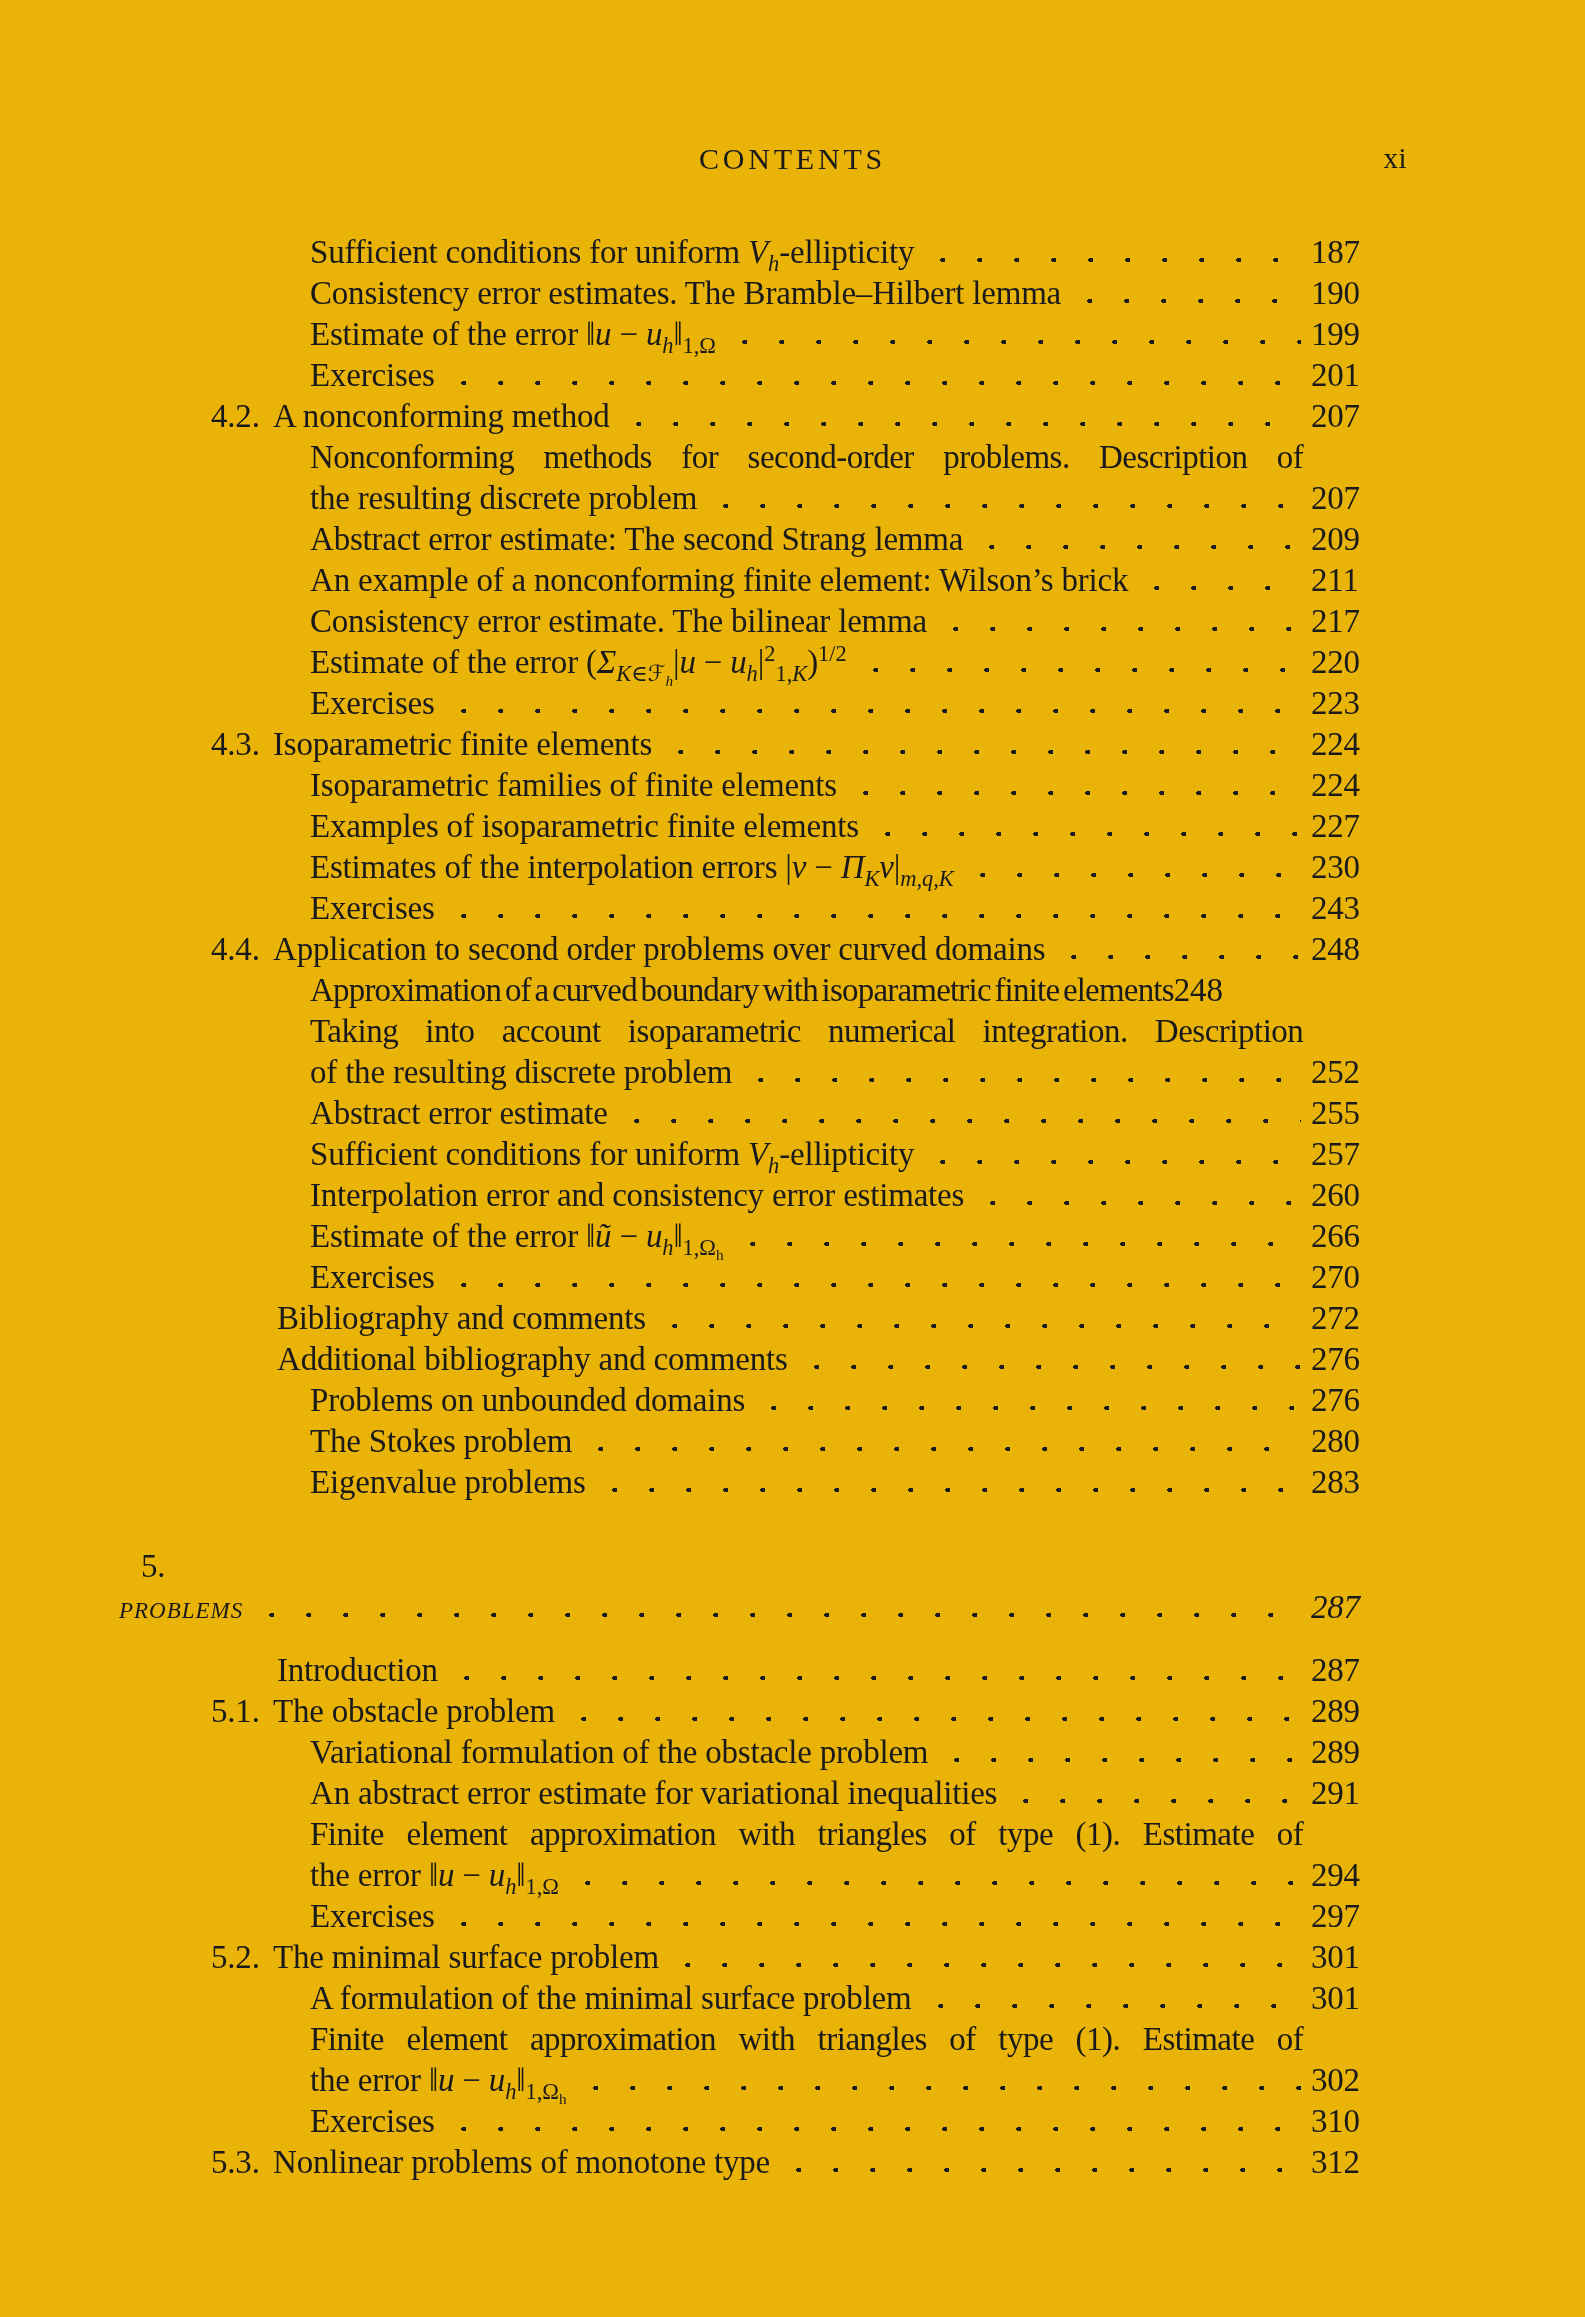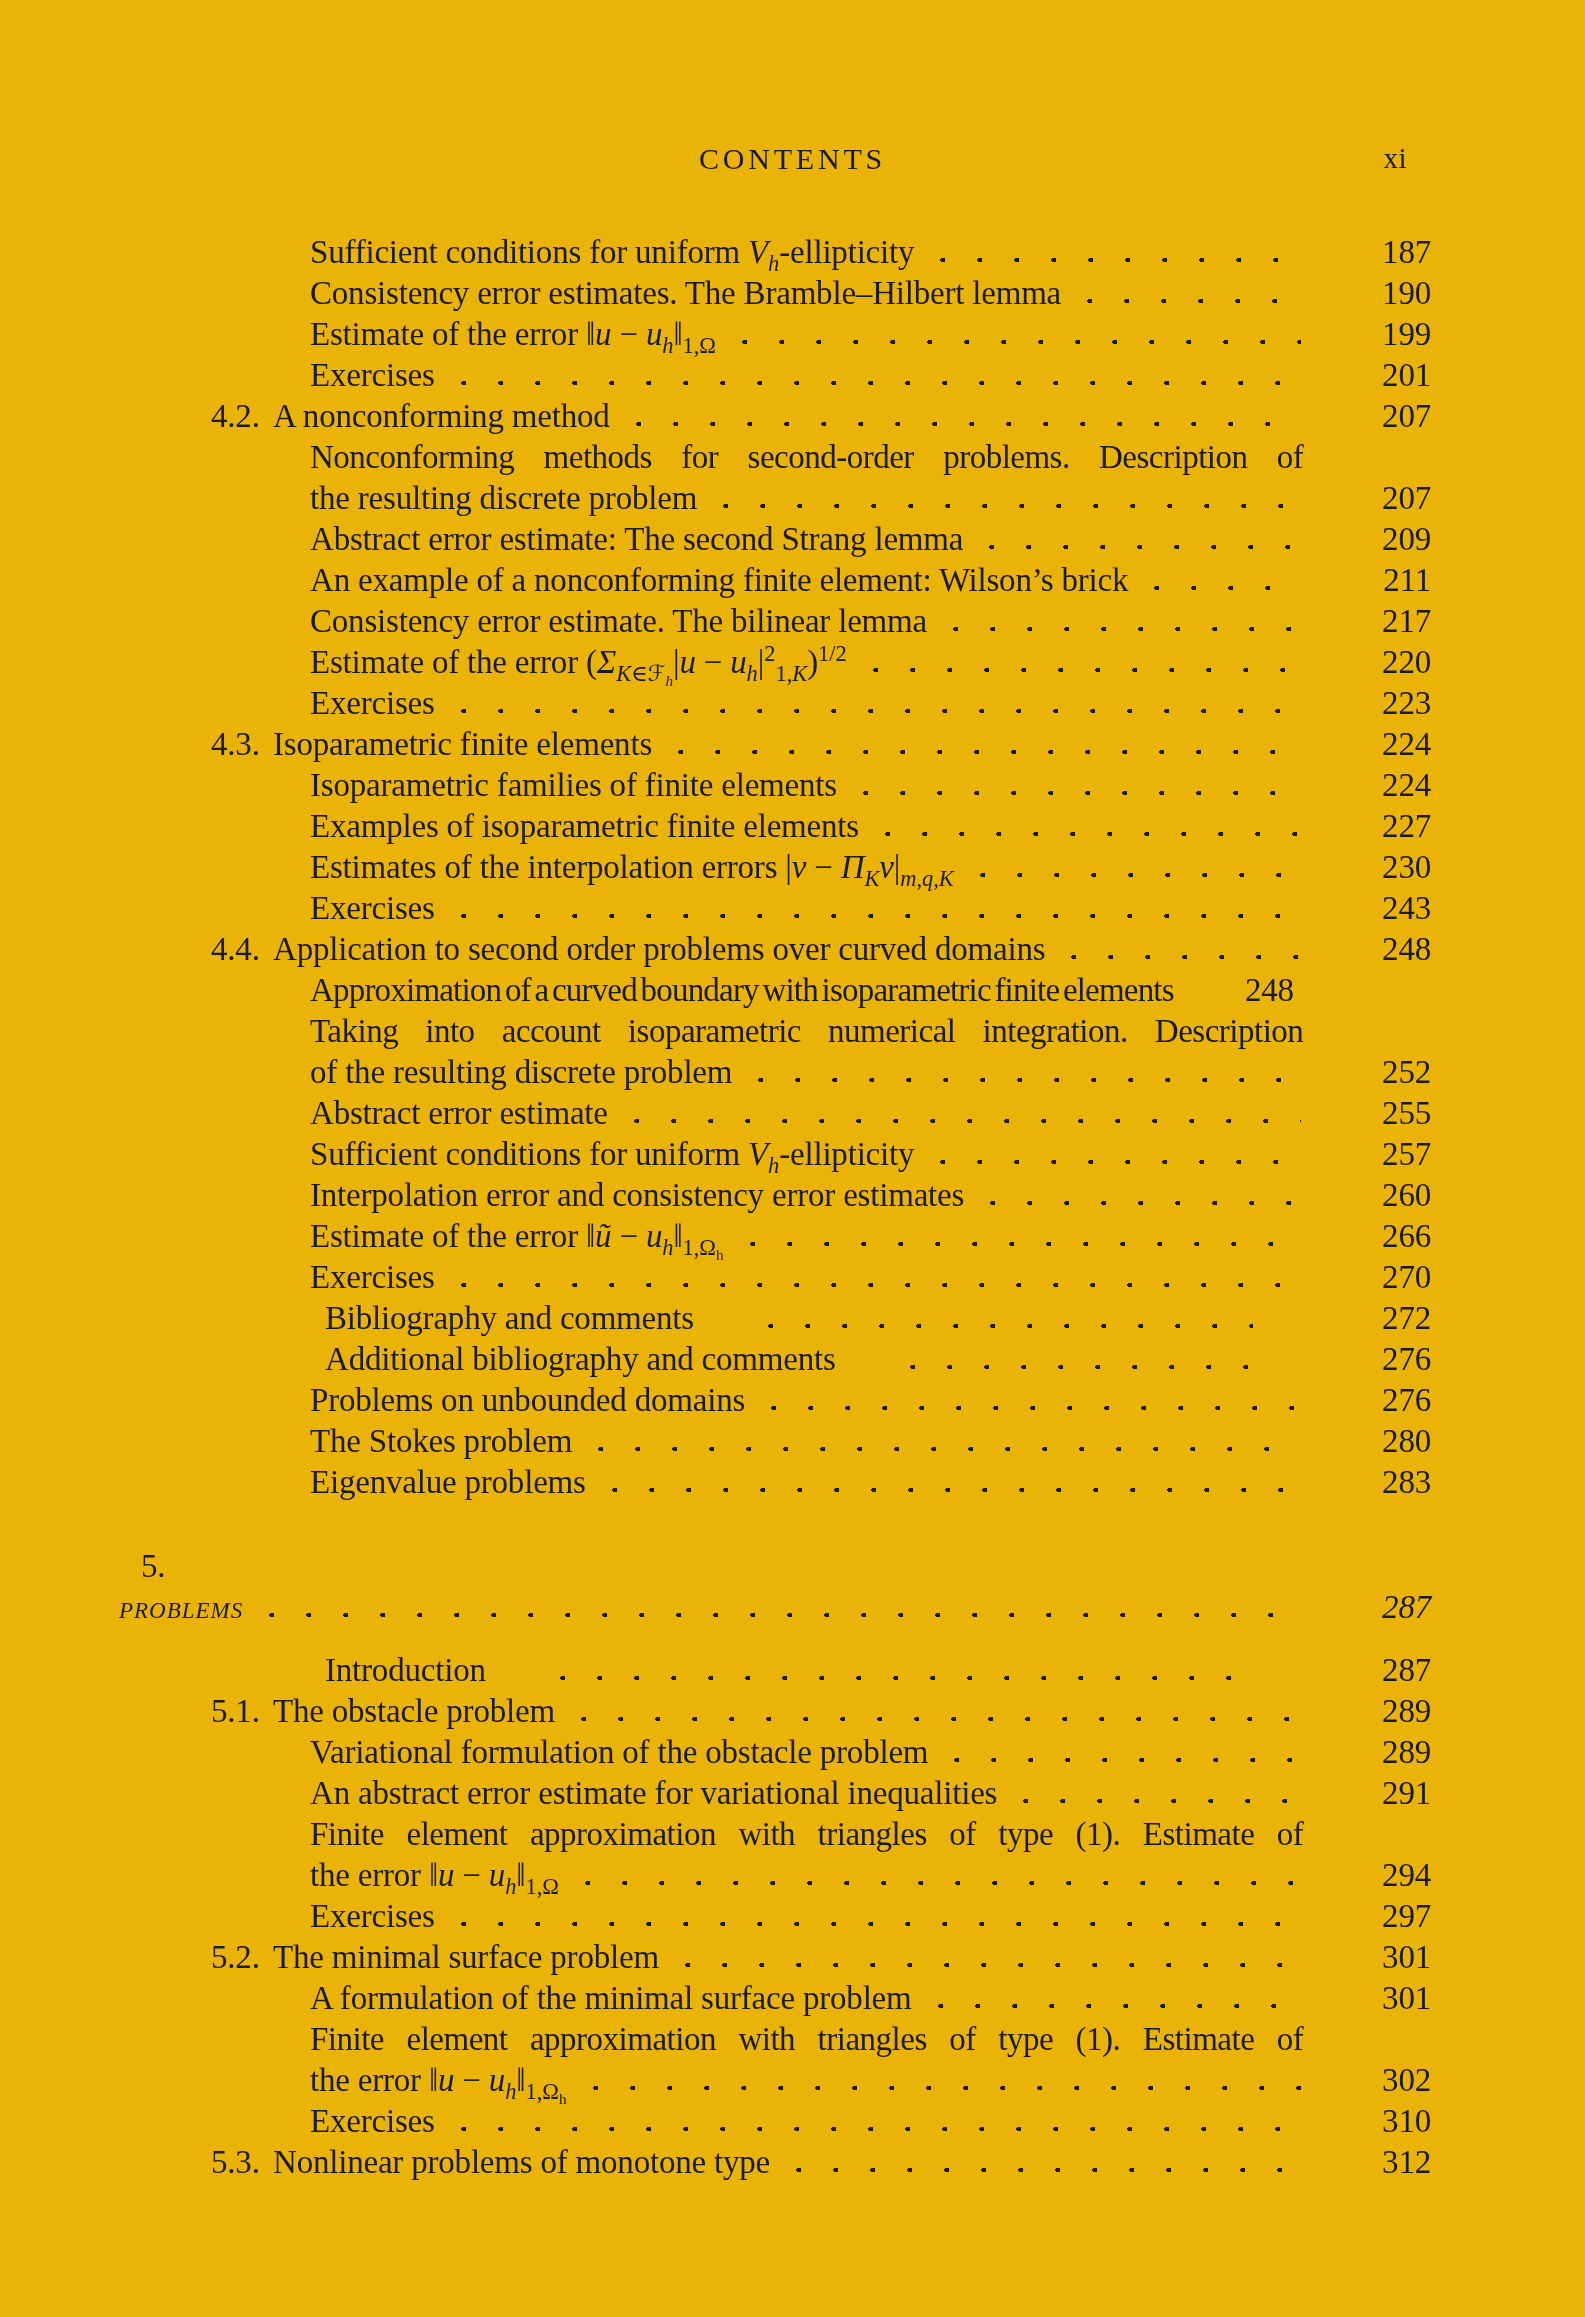--- a/index.html
+++ b/index.html
@@ -26,21 +26,21 @@
   .row {
     display:flex; align-items:baseline;
     height:41px; line-height:41px;
     padding-right:154px;
     white-space:nowrap;
   }
   .num  { flex:0 0 auto; }
   .txt  { flex:0 1 auto; }
   .txt i { font-style:italic; }
   sub,sup { line-height:0; font-size:0.68em; letter-spacing:0; }
-  .pg   { flex:0 0 120px; text-align:right; }
+  .pg   { flex:0 0 120px; }
   .leader {
     flex:1 1 0; min-width:0; align-self:stretch;
     margin:0 9.6px 0 23px;
     background-image:radial-gradient(circle 2.5px at 5.8px 28px, #1c1c1c 98%, rgba(0,0,0,0));
     background-size:37px 41px;
     background-repeat:repeat-x;
   }
   .justify .txt {
     flex:1 1 auto;
     white-space:normal;
@@ -48,21 +48,21 @@
     letter-spacing:-0.5px; word-spacing:-1.9px;
     margin-right:7.7px;
   }
   .tight .txt { letter-spacing:-0.8px; word-spacing:-3.8px; }
   .smallcaps .txt { font-variant:small-caps; letter-spacing:1px; }
   .lv-chapter       { padding-left:141px; }
   .lv-chapter .num  { width:24px; }
   .lv-chapter-cont  { padding-left:119px;font-style:italic; }
   .lv-section       { padding-left:211px; }
   .lv-section .num  { width:62px; }
-  .lv-biblio        { padding-left:277px;gap:48px; }
+  .lv-biblio        { padding-left:277px; }
   .lv-sub, .lv-cont { padding-left:310px; }
 </style>
 </head>
 <body>
 
 <div class="page">
   <div class="header-title">CONTENTS</div>
   <div class="folio">xi</div>
   <div class="content">
       <div class="row lv-sub">

